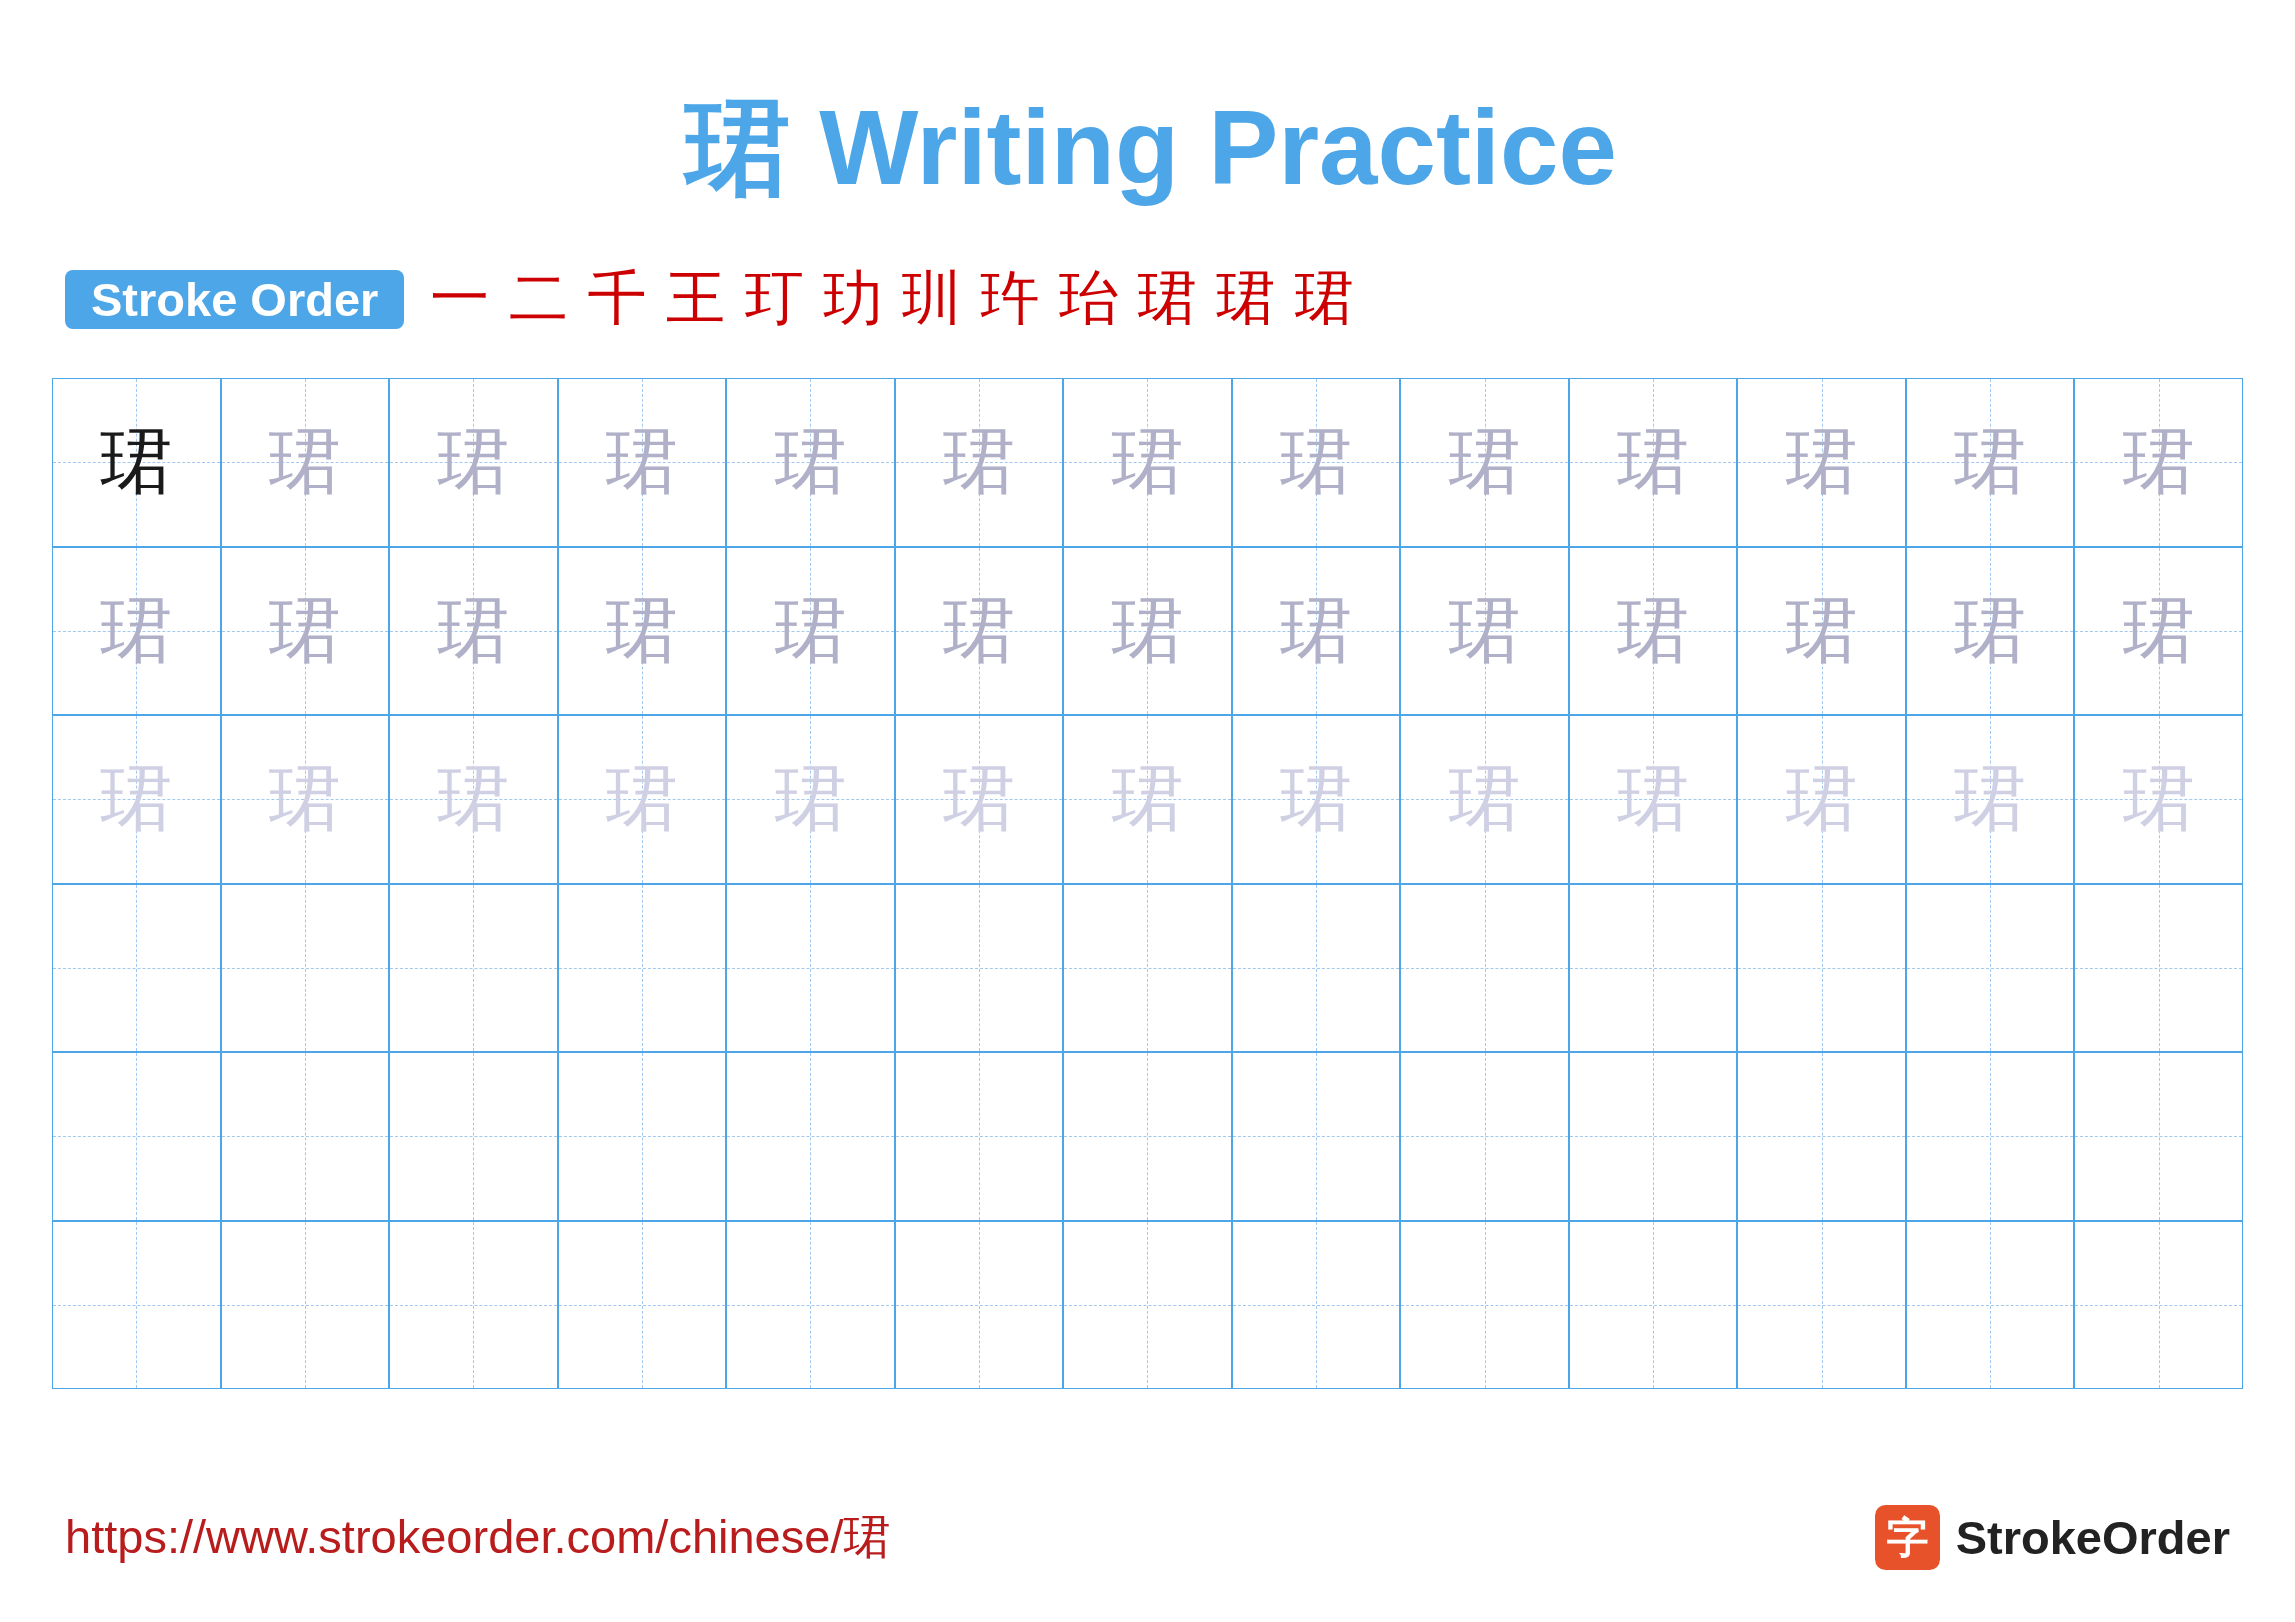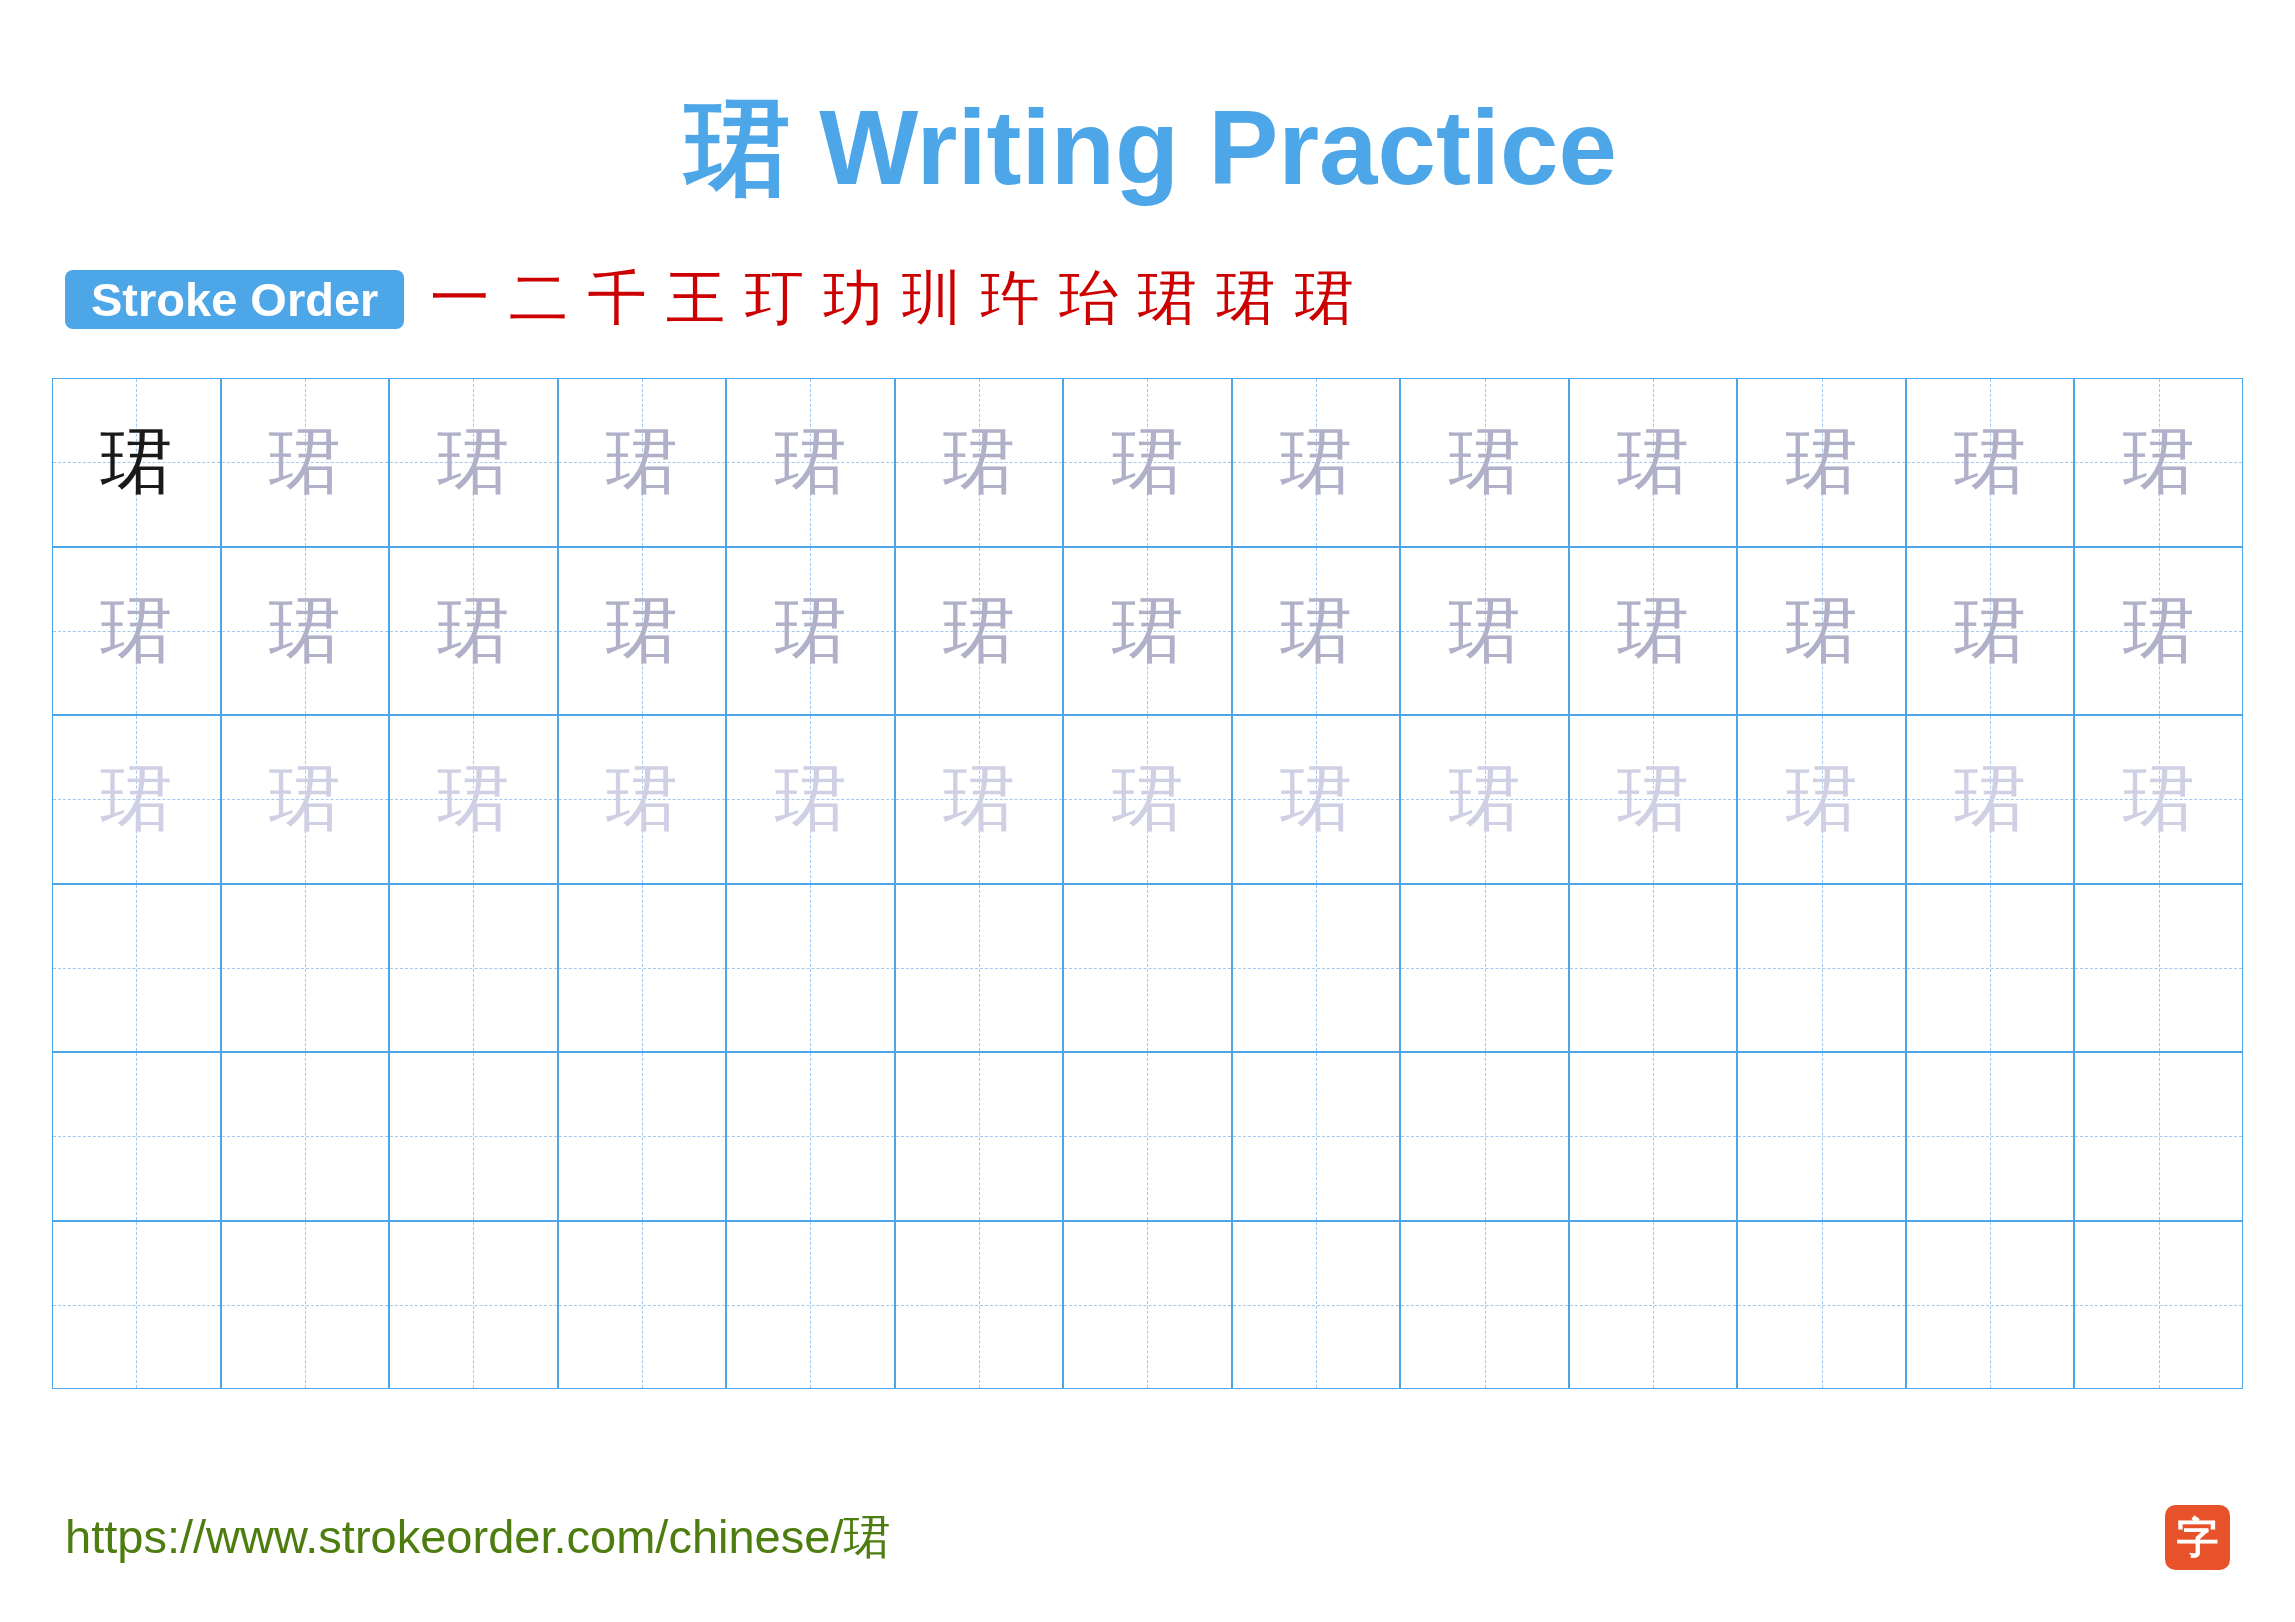--- a/index.html
+++ b/index.html
@@ -113,21 +113,21 @@
       position: absolute;
       bottom: 52px;
       left: 0;
       right: 0;
       display: flex;
       align-items: center;
       justify-content: space-between;
       padding: 0 65px;
     }
     .website-url {
-      color: #4d7c0f;
+      color: #b91c1c;
       font-size: 47px;
       text-decoration: none;
     }
     .logo-area {
       display: flex;
       align-items: center;
       gap: 15.7px;
     }
     .logo-icon {
       width: 65px;
@@ -349,15 +349,16 @@
     <div class="grid-cell"></div>
     <div class="grid-cell"></div>
     <div class="grid-cell"></div>
   </div>
 </div>
 
 <div class="bottom-section">
   <a class="website-url" href="#">https://www.strokeorder.com/chinese/珺</a>
   <div class="logo-area">
     <div class="logo-icon">字</div>
+    <span class="logo-text">StrokeOrder</span>
   </div>
 </div>
 
 
 </body></html>

